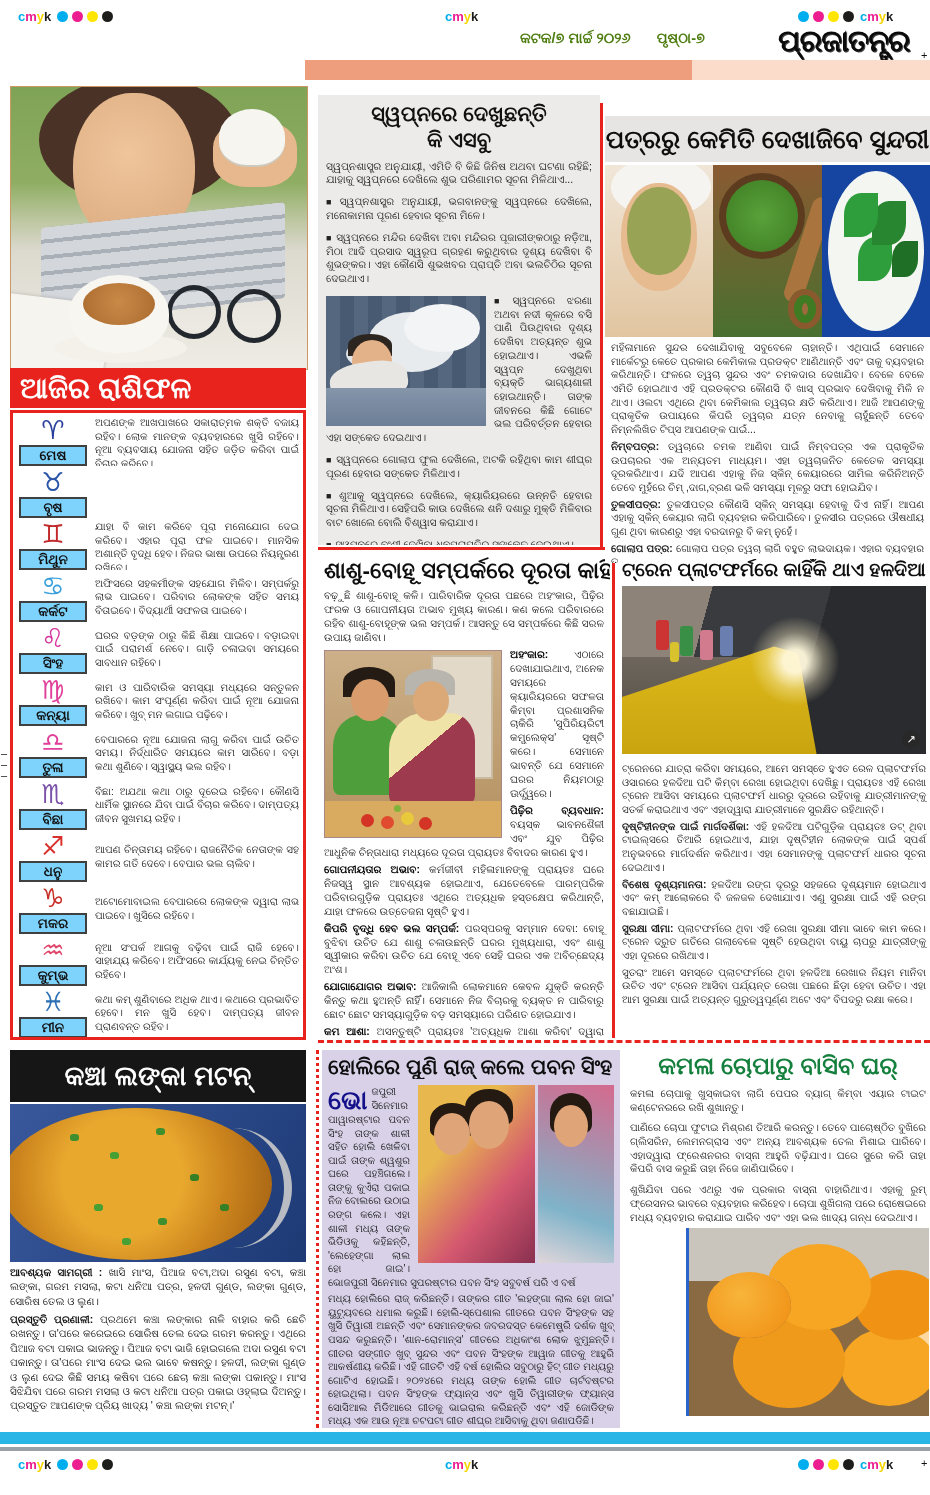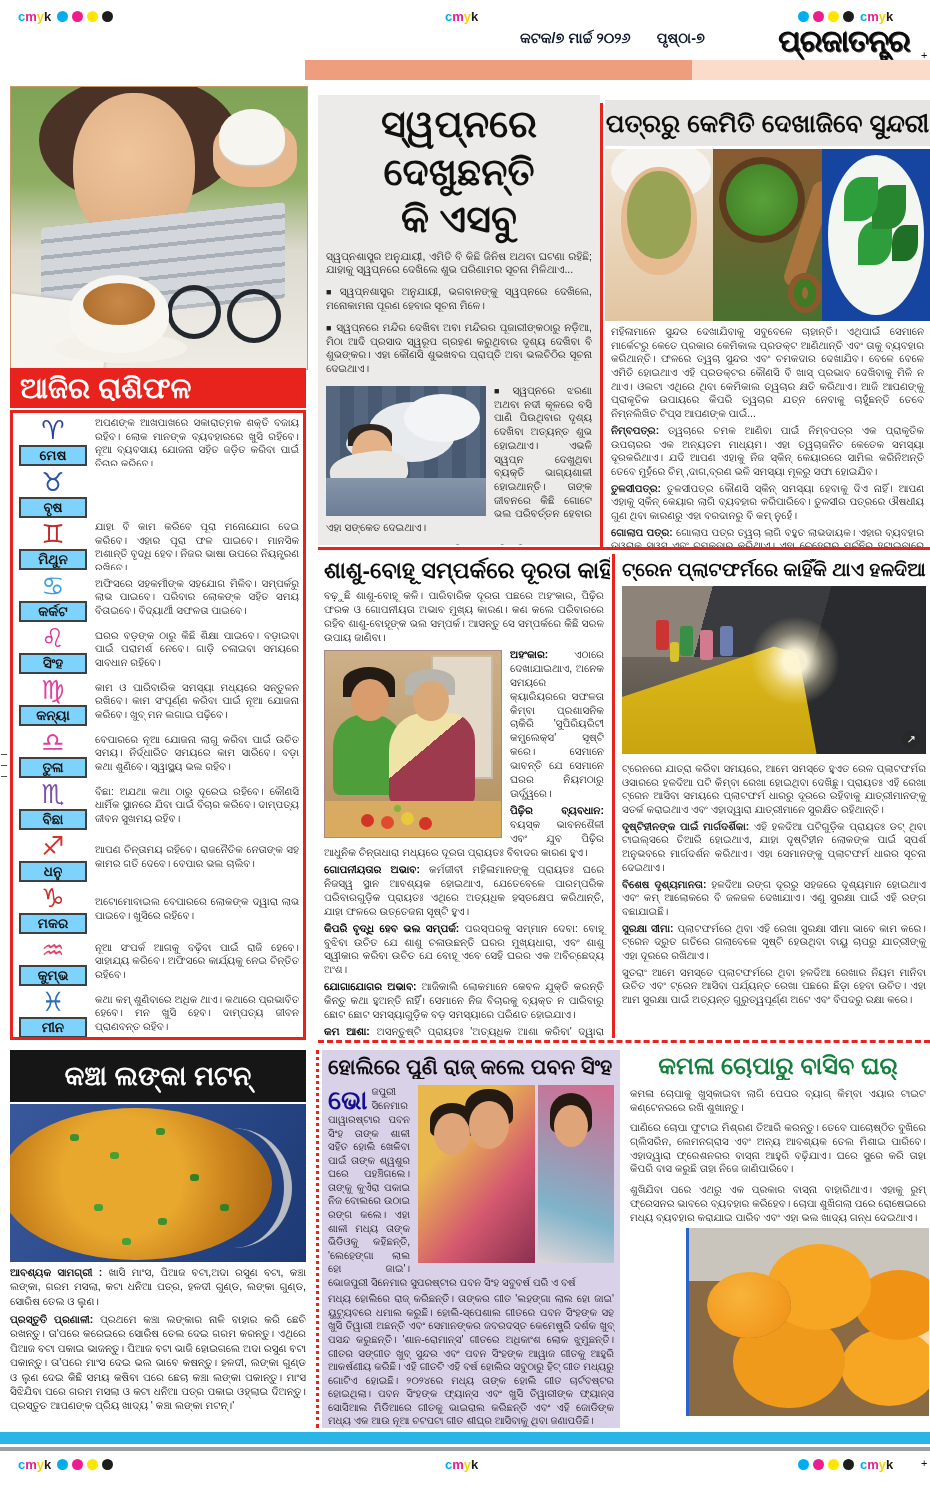--- a/index.html
+++ b/index.html
@@ -10,21 +10,21 @@
 
   
   .regrow{display:flex;align-items:center;gap:6px;height:16px;}
   .cmyk-word{display:flex;font-weight:700;font-size:13px;line-height:1;}
   .cmyk-word span{display:block;}
   .dots{display:flex;gap:4px;align-items:center;}
   .dot{width:11px;height:11px;border-radius:50%;}
   .crop{position:absolute;color:#111;font-size:11px;line-height:1;}
 
   
-  .dateline{left:520px;top:30px;width:270px;font-size:14.5px;font-weight:700;color:#0f172a;display:flex;gap:26px;white-space:nowrap;}
+  .dateline{left:520px;top:30px;width:270px;font-size:14.5px;font-weight:700;color:#4d7c0f;display:flex;gap:26px;white-space:nowrap;}
   .masthead{left:778px;top:24px;width:150px;font-size:30px;font-weight:900;color:#0b0b0b;letter-spacing:-1px;text-shadow:1px 1px 0 #444;}
   .salmon-bar{left:305px;top:60px;width:625px;height:20px;background:linear-gradient(90deg,#ef9e7d 0%,#ef9e7d 62%,#fbdccb 62%,#fbdccb 100%);}
 
   
   .tea-photo{left:10px;top:86px;width:296px;height:282px;background:linear-gradient(180deg,#7fa356 0%,#8fae63 34%,#b9c49b 46%,#dcd9cf 58%,#efece5 100%);border:1px solid #c96;}
   .tp-hair{position:absolute;left:28px;top:-12px;width:200px;height:130px;background:#4a3326;border-radius:50%;}
   .tp-face{position:absolute;left:62px;top:6px;width:122px;height:152px;background:radial-gradient(circle at 45% 40%,#f0c59c,#d9a87d);border-radius:48%;}
   .tp-hand{position:absolute;right:10px;top:34px;width:84px;height:66px;background:#e7b88e;border-radius:40%;}
   .tp-cuptop{position:absolute;right:22px;top:22px;width:66px;height:56px;background:#f7f5f0;border-radius:50% 50% 42% 42%;box-shadow:0 2px 0 #cfc9bd;}
   .tp-laptop{position:absolute;left:30px;top:128px;width:244px;height:96px;background:repeating-linear-gradient(180deg,#d3d7db 0 12px,#aab0b8 12px 16px);transform:skewY(-6deg);border-radius:4px;}
@@ -50,21 +50,21 @@
   .recipe-banner{left:10px;top:1050px;width:296px;height:52px;background:#161616;color:#fff;font-size:27px;font-weight:900;text-align:center;line-height:52px;}
   .recipe-photo{left:10px;top:1104px;width:296px;height:158px;background:linear-gradient(120deg,#39589c,#1d3a75);}
   .cp-bowl{position:absolute;left:-10px;top:4px;width:272px;height:152px;border-radius:50%;background:radial-gradient(circle at 45% 45%,#e8a82e 0 35%,#cd861e 60%,#a96614 90%);}
   .cp-rim{position:absolute;right:14px;top:24px;width:110px;height:120px;border-right:8px solid #b9bcc2;border-radius:50%;}
   .cp-herb{position:absolute;left:60px;top:30px;width:9px;height:7px;background:#3f8f2e;border-radius:40%;box-shadow:40px 18px 0 #46a033,86px -6px 0 #3f8f2e,120px 40px 0 #357f26,24px 70px 0 #46a033,88px 84px 0 #3f8f2e,150px 70px 0 #357f26,52px 104px 0 #46a033;}
   .recipe-text{left:10px;top:1266px;width:296px;height:162px;font-size:10.4px;line-height:1.38;color:#111;text-align:justify;}
   .recipe-text p{margin:0 0 4px 0;}
 
   
   .dream-box{left:318px;top:95px;width:282px;height:450px;background:#edebe9;padding:4px 8px;box-sizing:border-box;}
-  .dream-headline{text-align:center;font-size:38px;font-weight:900;color:#101010;line-height:1.25;margin:2px 0 6px 0;}
+  .dream-headline{text-align:center;font-size:21px;font-weight:900;color:#101010;line-height:1.25;margin:2px 0 6px 0;}
   .dream-intro{font-size:10.6px;line-height:1.3;color:#222;margin-bottom:5px;text-align:justify;}
   .bullet{margin:8px 0 4px 0;font-size:10.4px;line-height:1.32;color:#222;text-align:justify;}
   .bullet .sq{font-size:9px;margin-right:4px;}
   .sleep-photo{float:left;width:160px;height:130px;margin:2px 8px 2px 0;background:repeating-linear-gradient(90deg,#55677f 0 14px,#485a72 14px 28px);position:relative;overflow:hidden;}
   .sp-cloud{position:absolute;right:6px;top:8px;width:76px;height:48px;background:#f2f4f6;border-radius:50%;box-shadow:-30px 14px 0 6px #e8ebee,-66px 26px 0 -8px #dfe3e8;}
   .sp-head{position:absolute;left:26px;top:44px;width:40px;height:42px;background:#e3b289;border-radius:50%;}
   .sp-hairm{position:absolute;left:22px;top:38px;width:44px;height:22px;background:#2d2620;border-radius:50% 50% 0 0;}
   .sp-pillow{position:absolute;left:4px;top:66px;width:78px;height:40px;background:#e8e6e2;border-radius:40%;transform:rotate(-8deg);}
   .sp-blanket{position:absolute;left:0;bottom:0;width:100%;height:38px;background:linear-gradient(180deg,#8595aa,#6c7e96);}
   .redline-v1{left:600px;top:103px;width:3px;height:444px;background:#e8231d;}
@@ -82,21 +82,21 @@
   .wp-hair1{position:absolute;left:18px;top:16px;width:52px;height:30px;background:#241c14;border-radius:50% 50% 0 0;}
   .wp-saree{position:absolute;right:26px;top:62px;width:86px;height:92px;background:linear-gradient(140deg,#f0e3a8 0 40%,#9e3a4e 40% 100%);border-radius:40% 30% 10% 10%;}
   .wp-face2{position:absolute;right:52px;top:30px;width:36px;height:40px;background:#dba878;border-radius:50%;}
   .wp-hair2{position:absolute;right:46px;top:18px;width:50px;height:26px;background:#b8b4ae;border-radius:50% 50% 0 0;}
   .wp-table{position:absolute;left:0;bottom:0;width:100%;height:36px;background:#d8ab61;}
   .wp-veg{position:absolute;left:36px;bottom:10px;width:13px;height:13px;border-radius:50%;background:#d33425;box-shadow:20px 2px 0 #e04a2e,40px -2px 0 #e8c93c,58px 3px 0 #d33425,30px -12px 0 -3px #7fb33a;}
   .redline-v2{left:612px;top:554px;width:3px;height:484px;background:#e8231d;}
   .red-dashed{left:318px;top:1040px;width:612px;height:0;border-top:3px dashed #e8231d;}
 
   
-  .beauty-box{left:605px;top:100px;width:325px;height:447px;background:#fff;}
+  .beauty-box{left:605px;top:116px;width:325px;height:447px;background:#fff;}
   .beauty-headline{background:#e7e5e3;text-align:center;font-size:25px;font-weight:900;color:#0d0d0d;line-height:46px;height:46px;white-space:nowrap;overflow:hidden;}
   .mask-trio{display:flex;height:172px;margin-top:3px;}
   .mask-trio>div{flex:1;position:relative;overflow:hidden;}
   .mp1{background:linear-gradient(180deg,#f0e6d8,#e2c5a0);}
   .mp1-towel{position:absolute;left:6px;top:-8px;width:100px;height:60px;background:#f6f4f0;border-radius:50%;}
   .mp1-face{position:absolute;left:16px;top:18px;width:76px;height:108px;background:#e7bb90;border-radius:48%;}
   .mp1-mask{position:absolute;left:22px;top:22px;width:64px;height:88px;background:#99a355;border-radius:48%;}
   .mp2{background:linear-gradient(180deg,#8a5a32,#49702f);}
   .mp2-bowl{position:absolute;left:6px;top:8px;width:86px;height:86px;background:#5c3b1f;border-radius:50%;}
   .mp2-paste{position:absolute;left:13px;top:15px;width:72px;height:72px;background:radial-gradient(circle,#58a23a,#3e7b22);border-radius:50%;}

